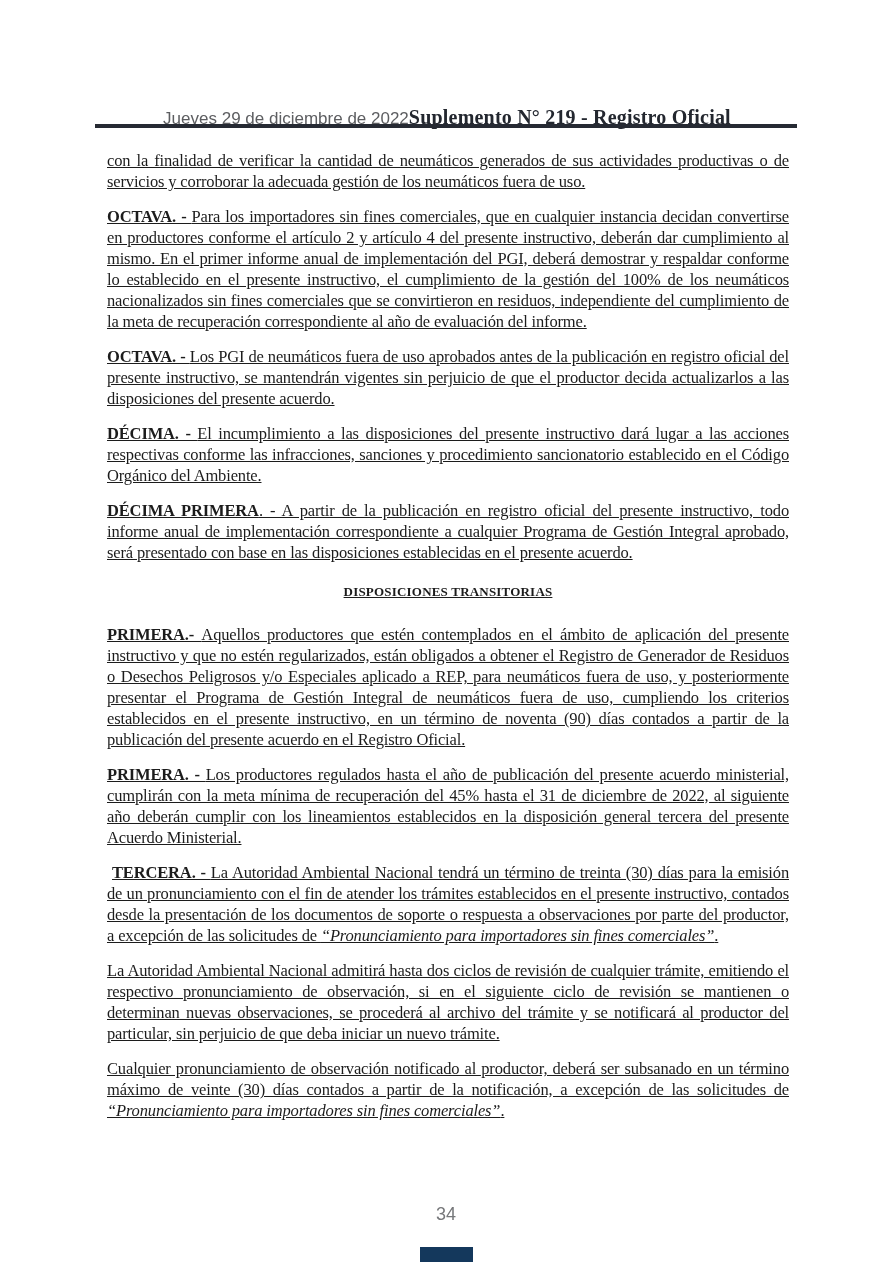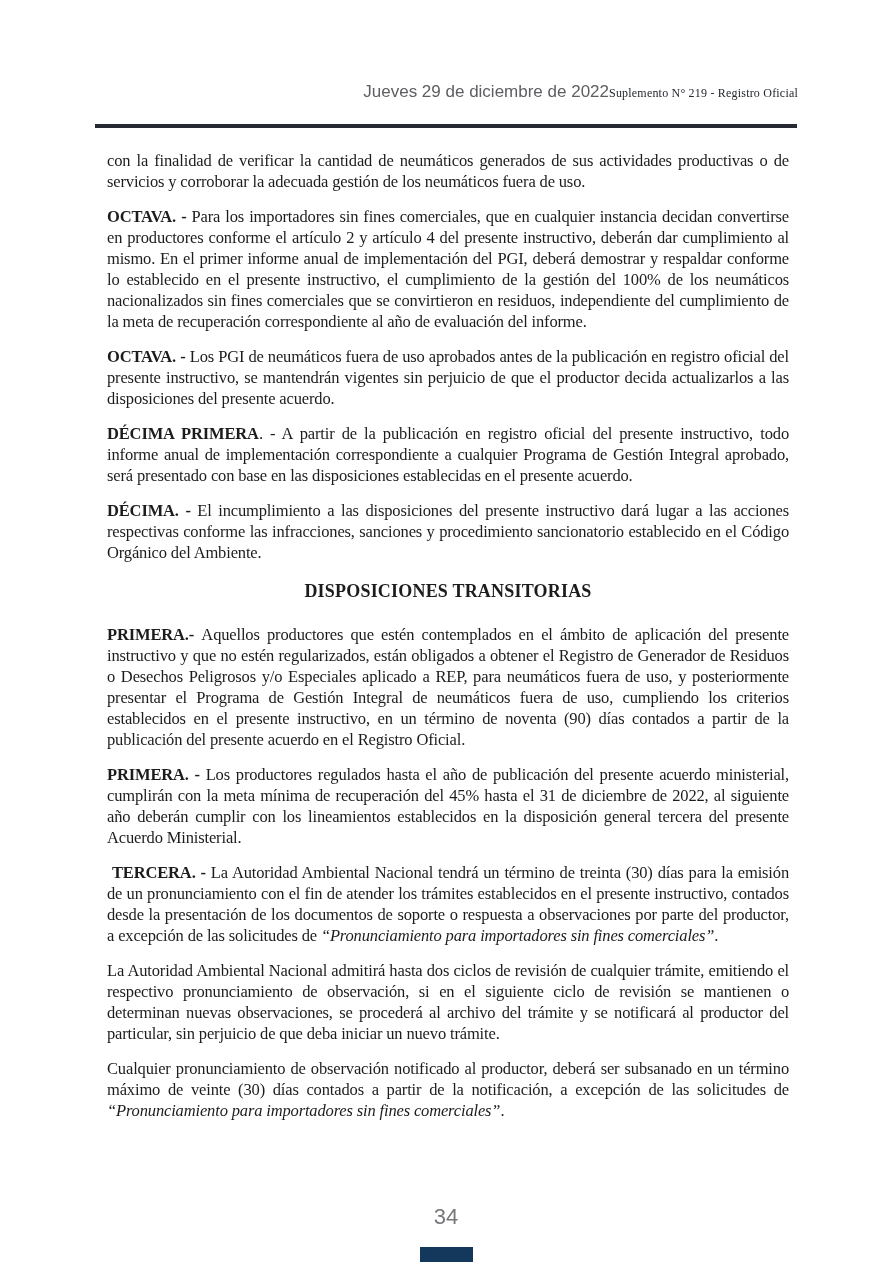--- a/index.html
+++ b/index.html
@@ -9,75 +9,76 @@
     height: 1262px;
     background: #ffffff;
     overflow: hidden;
     font-family: "Liberation Serif", serif;
     color: #1c1c1c;
   }
   .header {
     position: absolute;
     left: 96px;
     width: 702px;
-    top: 82px;
+    top: 106px;
     display: flex;
-    justify-content: flex-end;
+    justify-content: center;
     align-items: baseline;
   }
   .header-date {
     font-family: "Liberation Sans", sans-serif;
     font-size: 17px;
     color: #5d5e61;
   }
   .header-edition {
     font-family: "Liberation Serif", serif;
-    font-weight: normal;
-    font-size: 12px;
+    font-weight: bold;
+    font-size: 20px;
     color: #23272f;
     letter-spacing: 0.2px;
   }
   .header-rule {
     position: absolute;
     left: 95px;
     width: 702px;
     top: 124px;
     height: 4px;
     background: #262a33;
   }
   .content {
     position: absolute;
     left: 107px;
     width: 682px;
     top: 150px;
     font-size: 16.5px;
     line-height: 21px;
     letter-spacing: -0.15px;
     text-align: justify;
+    text-decoration: underline;
   }
   .content p { margin: 0 0 14px 0; }
   .lead { font-weight: bold; }
   .it { font-style: italic; }
   .indent-sm { text-indent: 5px; }
   .section-heading {
     margin: 18px 0 22px 0;
     text-align: center;
-    font-size: 18px;
+    font-size: 13px;
     font-weight: bold;
     letter-spacing: 0.2px;
     color: #1c1c1c;
   }
   .page-number {
     position: absolute;
     left: 0;
     width: 100%;
     top: 1204px;
     text-align: center;
     font-family: "Liberation Sans", sans-serif;
-    font-size: 22px;
+    font-size: 18px;
     color: #76777a;
   }
   .footer-mark {
     position: absolute;
     left: 420px;
     top: 1247px;
     width: 53px;
     height: 15px;
     background: #14385c;
   }
@@ -94,23 +95,23 @@
   <div class="header-rule"></div>
 
   <main class="content">
 
     <p><span>con la finalidad de verificar la cantidad de neumáticos generados de sus actividades productivas o de servicios y corroborar la adecuada gestión de los neumáticos fuera de uso.</span></p>
 
     <p><span class="lead">OCTAVA. - </span><span> Para los importadores sin fines comerciales, que en cualquier instancia decidan convertirse en productores conforme el artículo 2 y artículo 4 del presente instructivo, deberán dar cumplimiento al mismo. En el primer informe anual de implementación del PGI, deberá demostrar y respaldar conforme lo establecido en el presente instructivo, el cumplimiento de la gestión del 100% de los neumáticos nacionalizados sin fines comerciales que se convirtieron en residuos, independiente del cumplimiento de la meta de recuperación correspondiente al año de evaluación del informe.</span></p>
 
     <p><span class="lead">OCTAVA. - </span><span>Los PGI de neumáticos fuera de uso aprobados antes de la publicación en registro oficial del presente instructivo, se mantendrán vigentes sin perjuicio de que el productor decida actualizarlos a las disposiciones del presente acuerdo.</span></p>
 
+    <p><span class="lead">DÉCIMA. - </span><span>El incumplimiento a las disposiciones del presente instructivo dará lugar a las acciones respectivas conforme las infracciones, sanciones y procedimiento sancionatorio establecido en el Código Orgánico del Ambiente.</span></p>
+
     <p><span class="lead">DÉCIMA PRIMERA</span><span>. - A partir de la publicación en registro oficial del presente instructivo, todo informe anual de implementación correspondiente a cualquier Programa de Gestión Integral aprobado, será presentado con base en las disposiciones establecidas en el presente acuerdo.</span></p>
-
-    <p><span class="lead">DÉCIMA. - </span><span>El incumplimiento a las disposiciones del presente instructivo dará lugar a las acciones respectivas conforme las infracciones, sanciones y procedimiento sancionatorio establecido en el Código Orgánico del Ambiente.</span></p>
 
     <h2 class="section-heading">DISPOSICIONES TRANSITORIAS</h2>
 
     <p><span class="lead">PRIMERA.- </span><span>Aquellos productores que estén contemplados en el ámbito de aplicación del presente instructivo y que no estén regularizados, están obligados a obtener el Registro de Generador de Residuos o Desechos Peligrosos y/o Especiales aplicado a REP, para neumáticos fuera de uso, y posteriormente presentar el Programa de Gestión Integral de neumáticos fuera de uso, cumpliendo los criterios establecidos en el presente instructivo, en un término de noventa (90) días contados a partir de la publicación del presente acuerdo en el Registro Oficial.</span></p>
 
     <p><span class="lead">PRIMERA. - </span><span>Los productores regulados hasta el año de publicación del presente acuerdo ministerial, cumplirán con la meta mínima de recuperación del 45% hasta el 31 de diciembre de 2022, al siguiente año deberán cumplir con los lineamientos establecidos en la disposición general tercera del presente Acuerdo Ministerial.</span></p>
 
     <p class="indent-sm"><span class="lead">TERCERA. - </span><span>La Autoridad Ambiental Nacional tendrá un término de treinta (30) días para la emisión de un pronunciamiento con el fin de atender los trámites establecidos en el presente instructivo, contados desde la presentación de los documentos de soporte o respuesta a observaciones por parte del productor, a excepción de las solicitudes de </span><span class="it">“Pronunciamiento para importadores sin fines comerciales”</span><span>.</span></p>
 
     <p><span>La Autoridad Ambiental Nacional admitirá hasta dos ciclos de revisión de cualquier trámite, emitiendo el respectivo pronunciamiento de observación, si en el siguiente ciclo de revisión se mantienen o determinan nuevas observaciones, se procederá al archivo del trámite y se notificará al productor del particular, sin perjuicio de que deba iniciar un nuevo trámite.</span></p>

